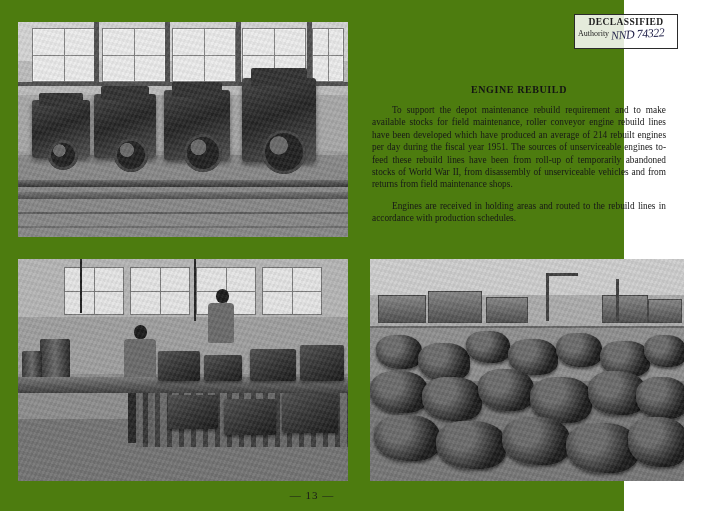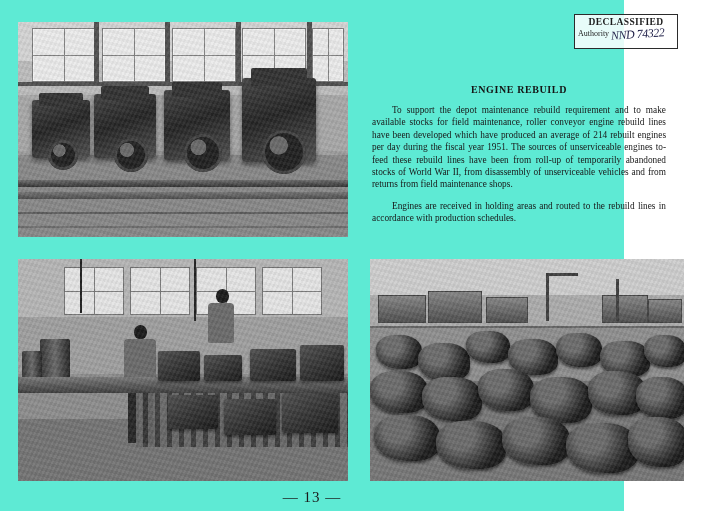--- a/index.html
+++ b/index.html
@@ -10,21 +10,21 @@
     width: 704px;
     height: 511px;
     background: #ffffff;
     font-family: "Liberation Serif", serif;
     overflow: hidden;
   }
   .page {
     position: relative;
     width: 624px;
     height: 511px;
-    background: #5eead4;
+    background: #4d7c0f;
   }
 
   
   .photo {
     position: absolute;
     background: #8a8a86;
     overflow: hidden;
     filter: grayscale(100%) contrast(108%);
   }
   .photo .grain {
@@ -193,21 +193,21 @@
     text-indent: 20px;
     color: #181818;
     hyphens: manual;
   }
 
   
   #page-number {
     position: absolute;
     left: 0; right: 0; top: 489px;
     text-align: center;
-    font-size: 15px;
+    font-size: 11px;
     color: #1a1a1a;
     letter-spacing: 1px;
   }
 </style>
 </head>
 <body>
 
 <div class="page">
 
   <div class="photo" id="photo-engine-line">

